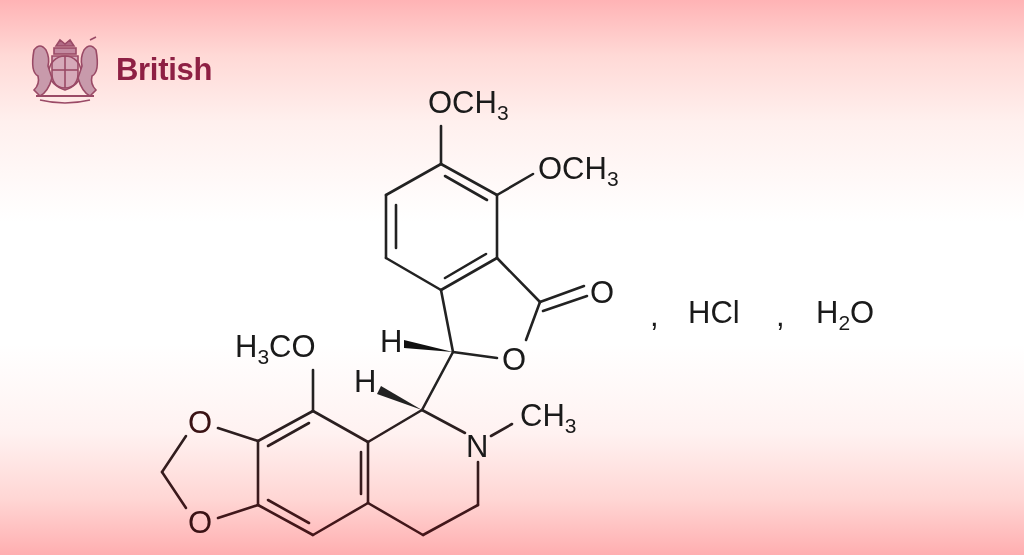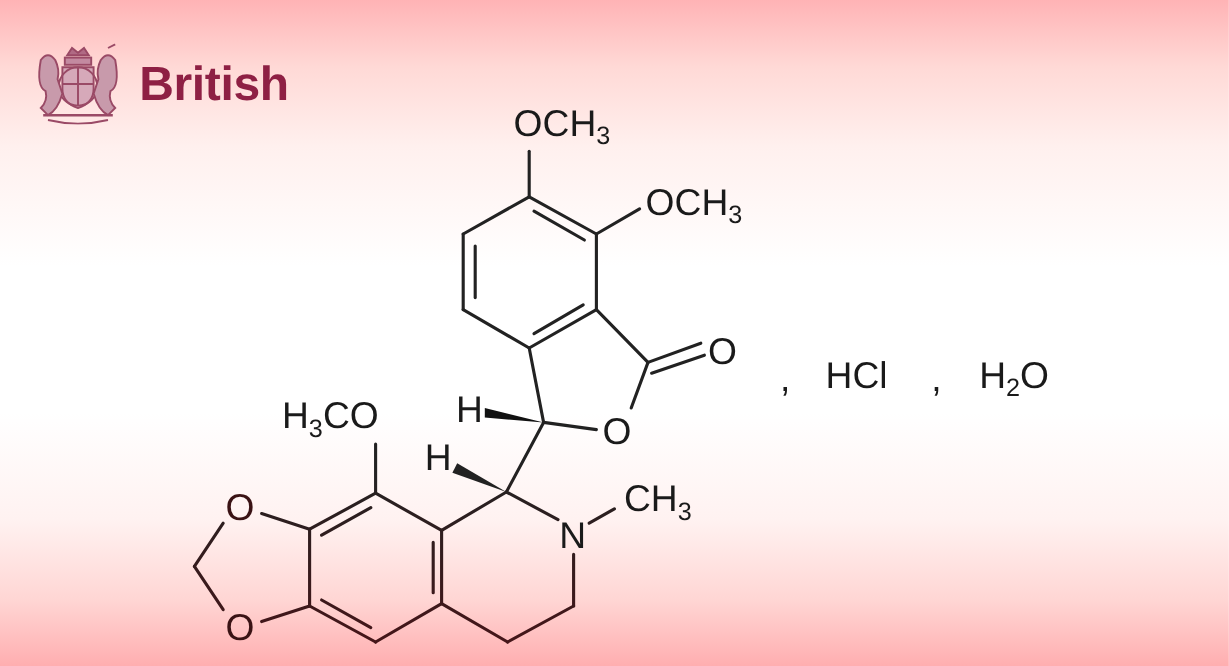--- a/index.html
+++ b/index.html
@@ -5,21 +5,21 @@
     html, body { margin: 0; padding: 0; }
     body {
       width: 1024px; height: 555px; overflow: hidden; position: relative;
       background: linear-gradient(to bottom,
         #ffb3b5 0%, #ffd9d6 10%, #fff0ee 22%, #ffffff 40%,
         #ffffff 62%, #fff2f1 78%, #ffd6d4 90%, #ffaeb0 100%);
       font-family: "Liberation Sans", sans-serif;
     }
     .logo { position: absolute; left: 28px; top: 36px; display: flex; align-items: center; }
     .crest { width: 74px; height: 68px; }
-    .logo-text { margin-left: 14px; color: #8e2044; font-weight: bold; font-size: 40px; line-height: 34px; letter-spacing: -0.3px; }
+    .logo-text { margin-left: 14px; color: #8e2044; font-weight: bold; font-size: 31px; line-height: 34px; letter-spacing: -0.3px; }
     .logo-text span { display: block; }
     svg.mol { position: absolute; left: 0; top: 0; }
     .lbl { font-family: "Liberation Sans", sans-serif; font-size: 31px; }
     .sub { font-size: 21px; }
   </style>
 </head>
 <body>
 
 <div class="logo">
   <svg class="crest" viewBox="0 0 74 68">

